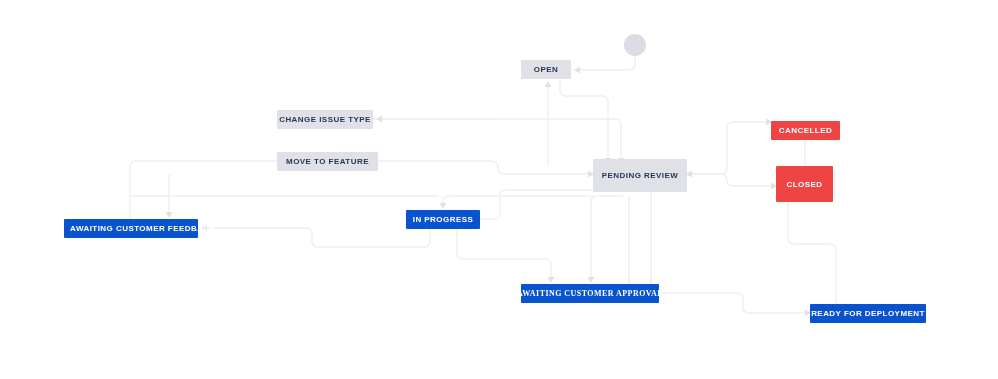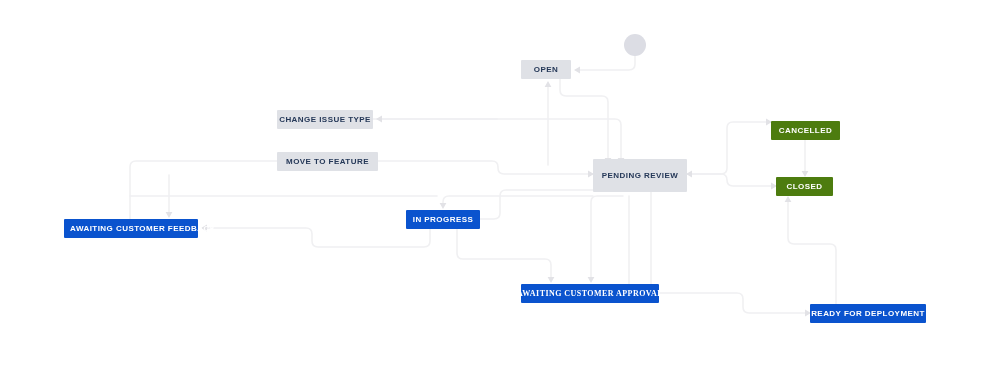--- a/index.html
+++ b/index.html
@@ -42,21 +42,21 @@
   }
   .node.gray {
     background: #dfe1e6;
     color: #253858;
   }
   .node.blue {
     background: #0a53ce;
     color: #ffffff;
   }
   .node.green {
-    background: #4d7c0f;
+    background: #ef4444;
     color: #ffffff;
   }
   .start-node {
     position: absolute;
     border-radius: 50%;
     background: #dcdde4;
     cursor: pointer;
   }
 </style>
 </head>
@@ -108,20 +108,20 @@
       <polygon points="4,0 -2,3.4 -2,-3.4" transform="translate(807,313)" fill="#e2e2e6"></polygon>
     </svg>
 
   <div id="node-layer">
       <div class="start-node" style="left: 624px; top: 34px; width: 22px; height: 22px; background: rgb(220, 221, 228);"></div>
       <div class="node gray" style="left: 521px; top: 60px; width: 50px; height: 19px;">OPEN</div>
       <div class="node gray" style="left: 277px; top: 110px; width: 96px; height: 19px; text-align: right;">CHANGE ISSUE TYPE</div>
       <div class="node gray" style="left: 277px; top: 152px; width: 101px; height: 19px;">MOVE TO FEATURE</div>
       <div class="node gray" style="left: 593px; top: 159px; width: 94px; height: 33px;">PENDING REVIEW</div>
       <div class="node green" style="left: 771px; top: 121px; width: 69px; height: 19px;">CANCELLED</div>
-      <div class="node green" style="left: 776px; top: 177px; width: 57px; height: 19px;">CLOSED</div>
+      <div class="node green" style="left: 776px; top: 166px; width: 57px; height: 36px;">CLOSED</div>
       <div class="node blue" style="left: 64px; top: 219px; width: 134px; height: 19px; padding-left: 24px;">AWAITING CUSTOMER FEEDBACK</div>
       <div class="node blue" style="left: 406px; top: 210px; width: 74px; height: 19px;">IN PROGRESS</div>
       <div class="node blue" style="left: 521px; top: 284px; width: 138px; height: 19px; font-family: Liberation Serif, serif;">AWAITING CUSTOMER APPROVAL</div>
       <div class="node blue" style="left: 810px; top: 304px; width: 116px; height: 19px; text-align: center;">READY FOR DEPLOYMENT</div>
     </div>
 
 </div>
 
 </body></html>

